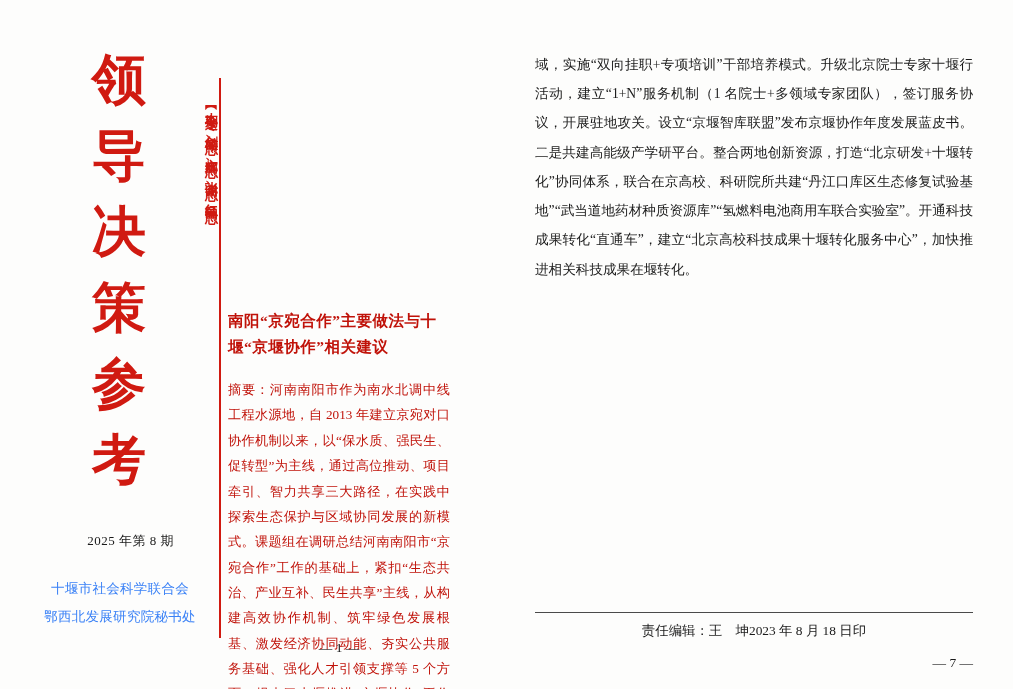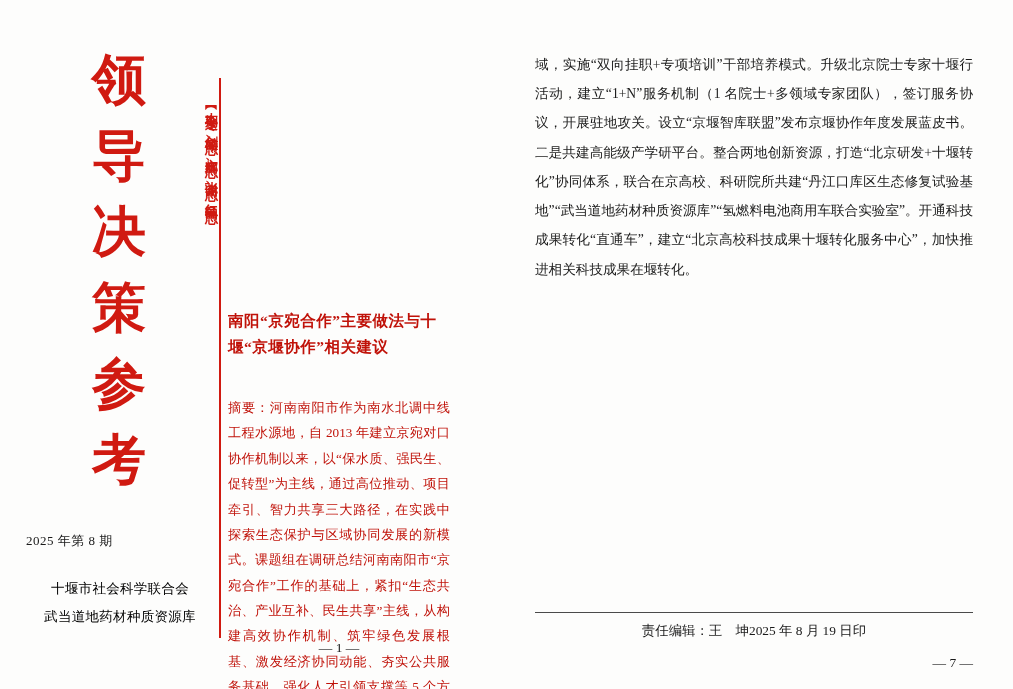--- a/index.html
+++ b/index.html
@@ -40,34 +40,35 @@
     font-size: 54px;
     font-weight: 700;
     color: #d01a11;
     line-height: 1.0;
     margin-bottom: 22px;
     letter-spacing: 0;
   }
 
   .issue-line {
     position: absolute;
-    left: 26px;
+    left: 48px;
     top: 532px;
     width: 165px;
+    text-align: center;
     font-size: 13px;
     color: #1a1a1a;
     letter-spacing: 0.5px;
   }
   .org-line {
     position: absolute;
     left: 20px;
     width: 200px;
     text-align: center;
     font-size: 13.5px;
-    color: #000000;
+    color: #3b82f6;
     letter-spacing: 0.3px;
   }
   .org-line-1 { top: 580px; }
   .org-line-2 { top: 608px; }
 
   
   .vertical-note {
     position: absolute;
     left: 180px;
     top: 100px;
@@ -99,21 +100,21 @@
     top: 308px;
     width: 222px;
     color: #c01209;
   }
   .article-title {
     font-size: 15.5px;
     font-weight: 700;
     color: #c01209;
     line-height: 1.65;
     letter-spacing: 0.5px;
-    margin-bottom: 36px;
+    margin-bottom: 18px;
   }
   .abstract {
     font-size: 13.2px;
     line-height: 1.92;
     color: #c01209;
     text-align: justify;
     text-justify: inter-ideograph;
     text-indent: 0;
   }
   .abstract b {
@@ -198,39 +199,39 @@
       <div class="masthead-char">参</div>
       <div class="masthead-char">考</div>
     </div>
 
     <div class="vertical-note">【本期专送：剑雄同志、永辉同志、张谢同志、红民同志】</div>
 
     <div class="red-rule"></div>
 
     <div class="issue-line">2025 年第 8 期</div>
     <div class="org-line org-line-1">十堰市社会科学联合会</div>
-    <div class="org-line org-line-2">武当道地药材种质资源库</div>
+    <div class="org-line org-line-2">鄂西北发展研究院秘书处</div>
 
     <div class="left-col">
       <div class="article-title">南阳“京宛合作”主要做法与十堰“京堰协作”相关建议</div>
       <div class="abstract">
         <b>摘要：</b><span>河南南阳市作为南水北调中线工程水源地，自 2013 年建立京宛对口协作机制以来，以“保水质、强民生、促转型”为主线，通过高位推动、项目牵引、智力共享三大路径，在实践中探索生态保护与区域协同发展的新模式。课题组在调研总结河南南阳市“京宛合作”工作的基础上，紧扣“生态共治、产业互补、民生共享”主线，从构建高效协作机制、筑牢绿色发展根基、激发经济协同动能、夯实公共服务基础、强化人才引领支撑等 5 个方面，提出了十堰推进“京堰协作”工作的相关建议。</span>
       </div>
     </div>
 
     <div class="page-num-left">— 1 —</div>
   </div>
 
   <div class="right-page">
 
     <div class="body-col">
       <p>域，实施“双向挂职+专项培训”干部培养模式。升级北京院士专家十堰行活动，建立“1+N”服务机制（1 名院士+多领域专家团队），签订服务协议，开展驻地攻关。设立“京堰智库联盟”发布京堰协作年度发展蓝皮书。二是共建高能级产学研平台。整合两地创新资源，打造“北京研发+十堰转化”协同体系，联合在京高校、科研院所共建“丹江口库区生态修复试验基地”“武当道地药材种质资源库”“氢燃料电池商用车联合实验室”。开通科技成果转化“直通车”，建立“北京高校科技成果十堰转化服务中心”，加快推进相关科技成果在堰转化。</p>
     </div>
 
     <div class="footer-rule"></div>
     <div class="footer-row">
       <span>责任编辑：王　坤</span>
-      <span>2025 年 8 月 19 日印</span>
+      <span>2023 年 8 月 18 日印</span>
     </div>
     <div class="page-num-right">— 7 —</div>
   </div>
 
 </div>
 
 </body></html>

